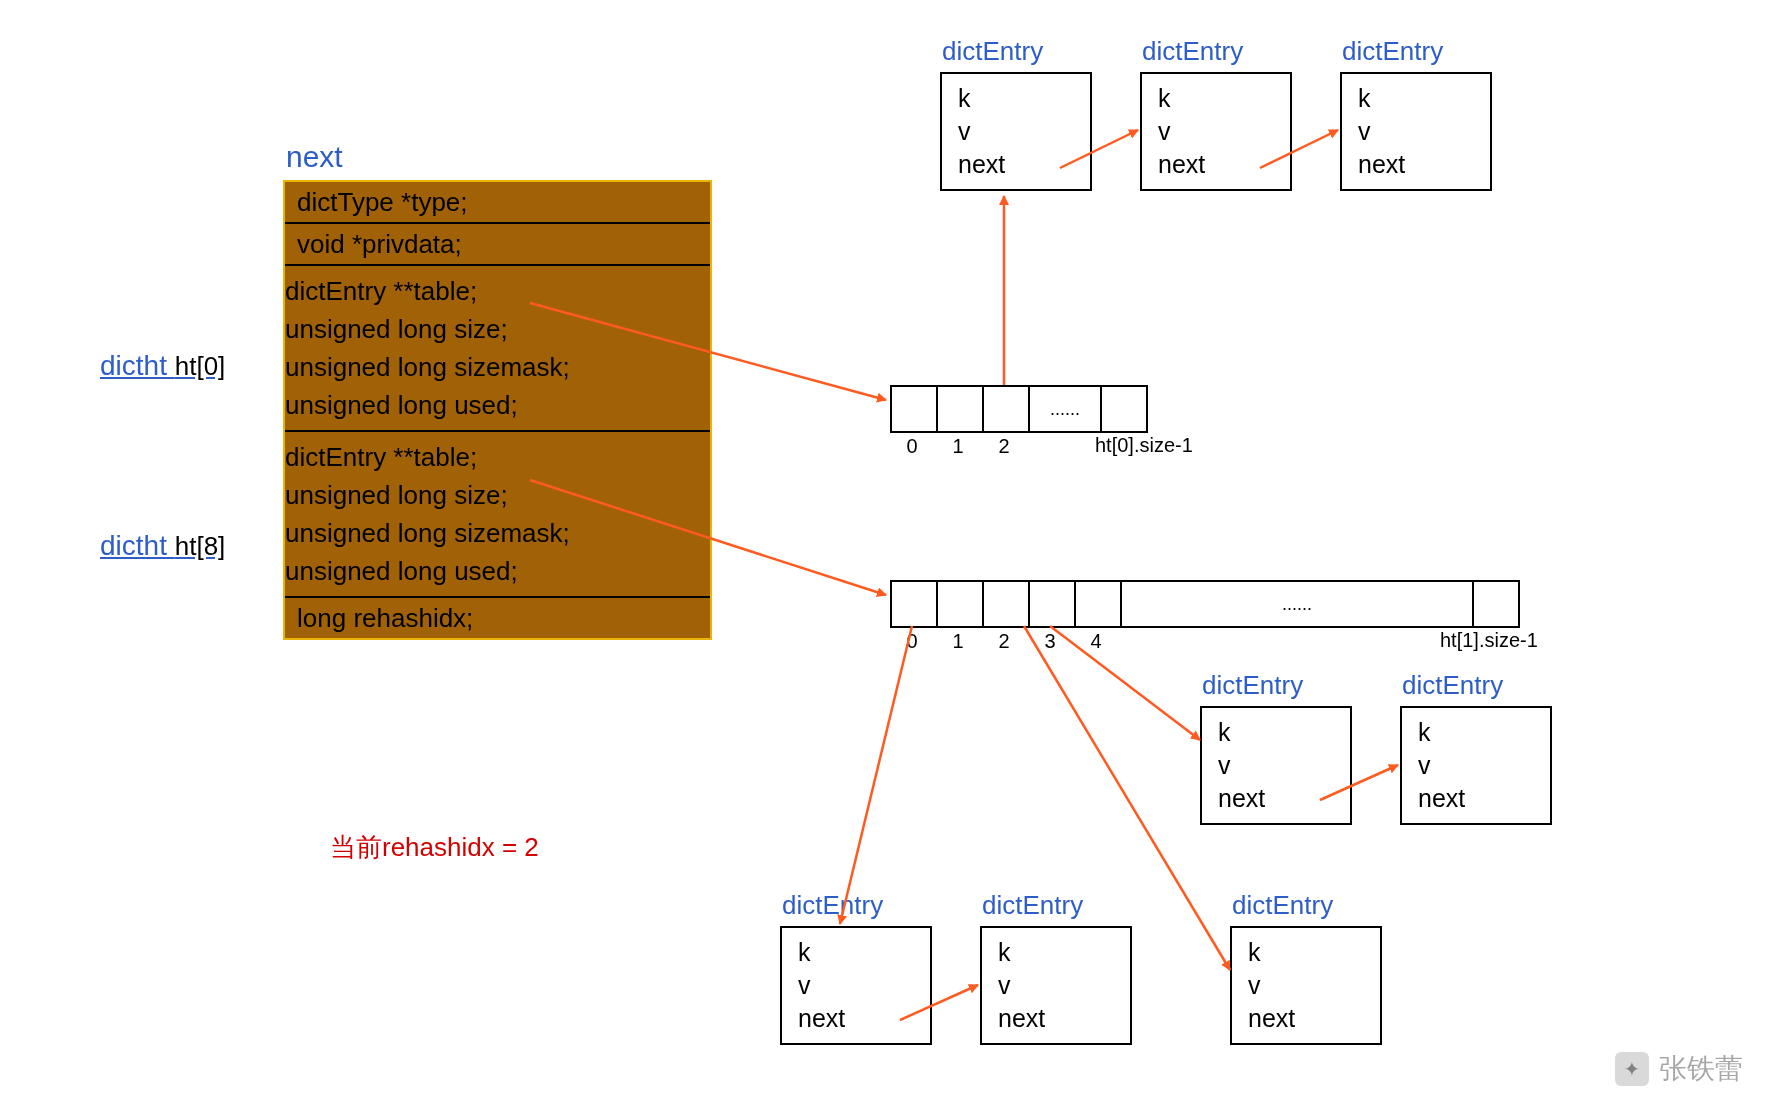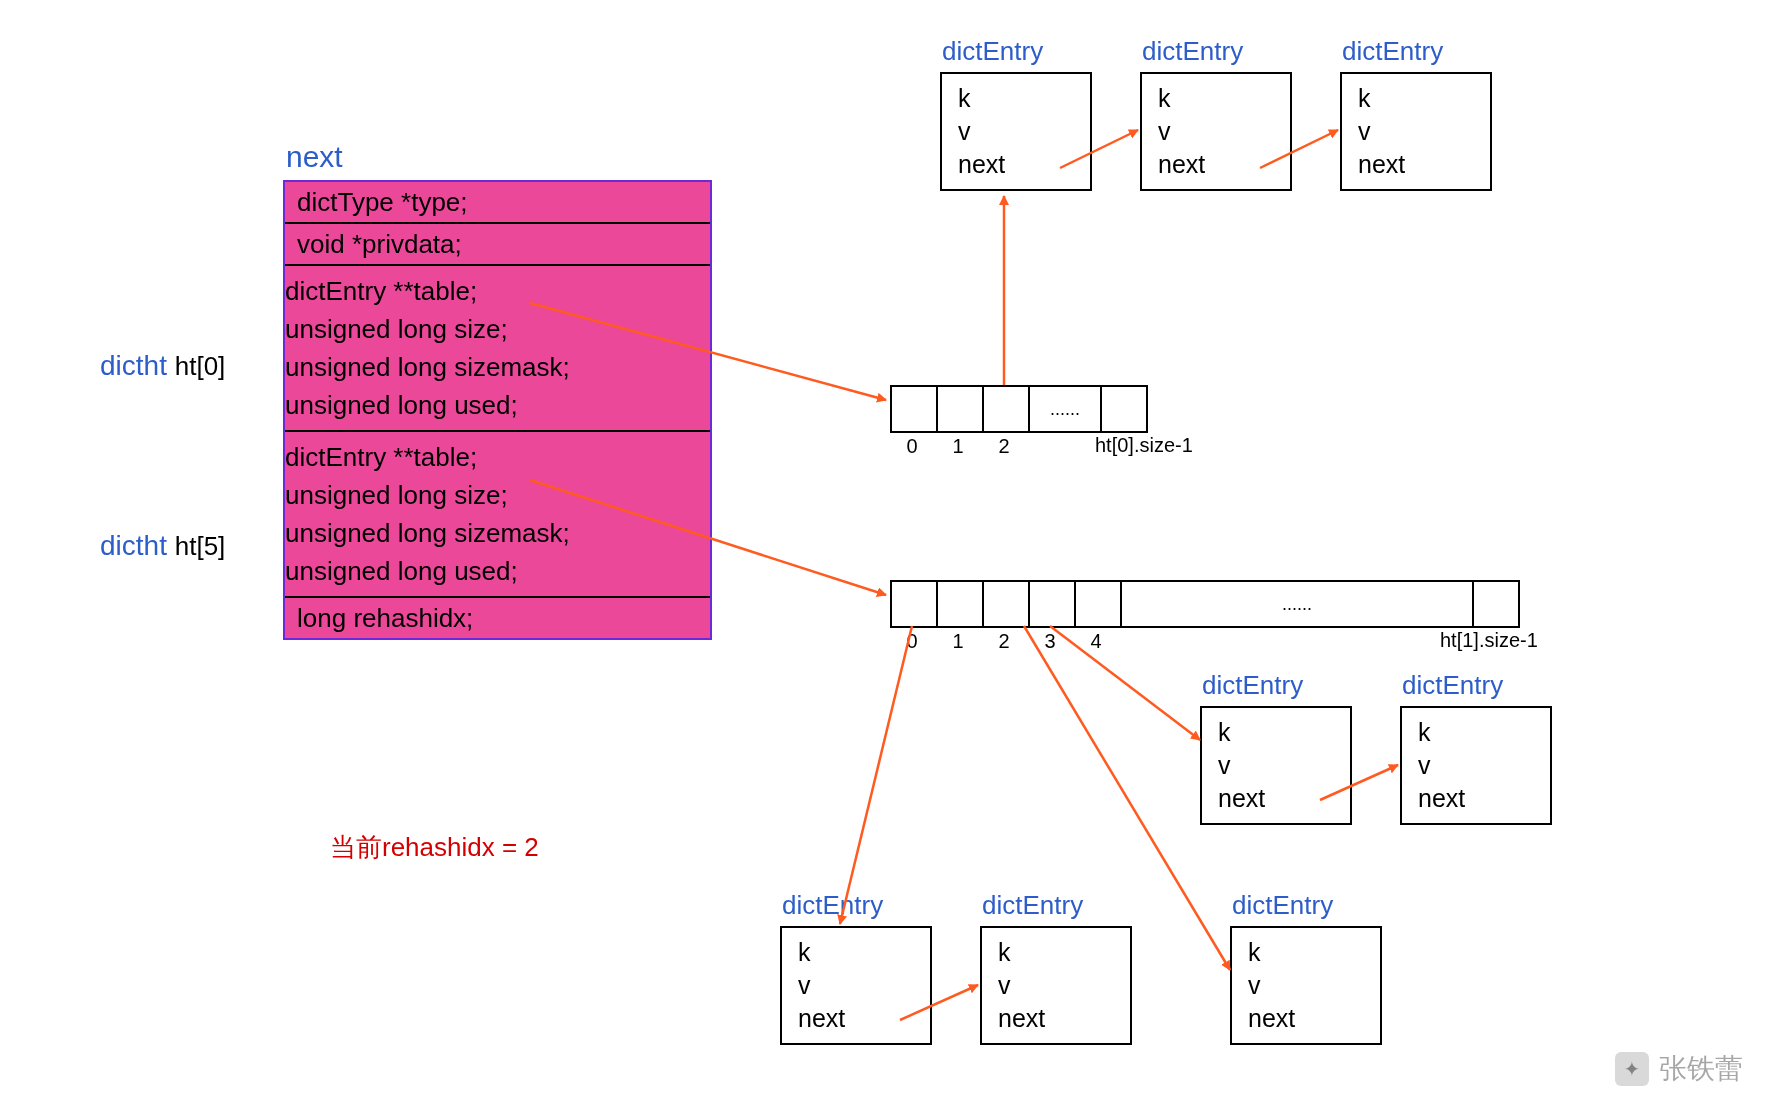--- a/index.html
+++ b/index.html
@@ -18,32 +18,33 @@
   }
   .heading {
     position: absolute;
     color: #2d5dc8;
     font-size: 30px;
   }
   .side-label-group {
     position: absolute;
     font-size: 28px;
     color: #2d5dc8;
+    text-decoration: underline;
   }
   .side-label-group .sub {
     color: #000;
     font-size: 26px;
   }
   .dict-table {
     position: absolute;
     left: 283px;
     top: 180px;
     width: 425px;
-    border: 2px solid #6d28d9;
-    background: #ec4899;
+    border: 2px solid #eab308;
+    background: #a16207;
   }
   .dict-row {
     border-top: 2px solid #000;
     padding-left: 12px;
     font-size: 26px;
     line-height: 40px;
     text-align: left;
   }
   .dict-row:first-child { border-top: none; }
   .ht-block {
@@ -151,21 +152,21 @@
     </div>
     <div class="dict-row">long rehashidx;</div>
   </div>
 
   <div class="side-label-group" style="left:100px; top:350px;">
     <span>dictht</span>
     <span class="sub">ht[0]</span>
   </div>
   <div class="side-label-group" style="left:100px; top:530px;">
     <span>dictht</span>
-    <span class="sub">ht[5]</span>
+    <span class="sub">ht[8]</span>
   </div>
 
   <div class="note" style="left:330px; top:830px;">当前rehashidx = 2</div>
 
   <div class="array" style="left:890px; top:385px;">
     <div class="cell"></div>
     <div class="cell"></div>
     <div class="cell"></div>
     <div class="cell wide">......</div>
     <div class="cell"></div>

